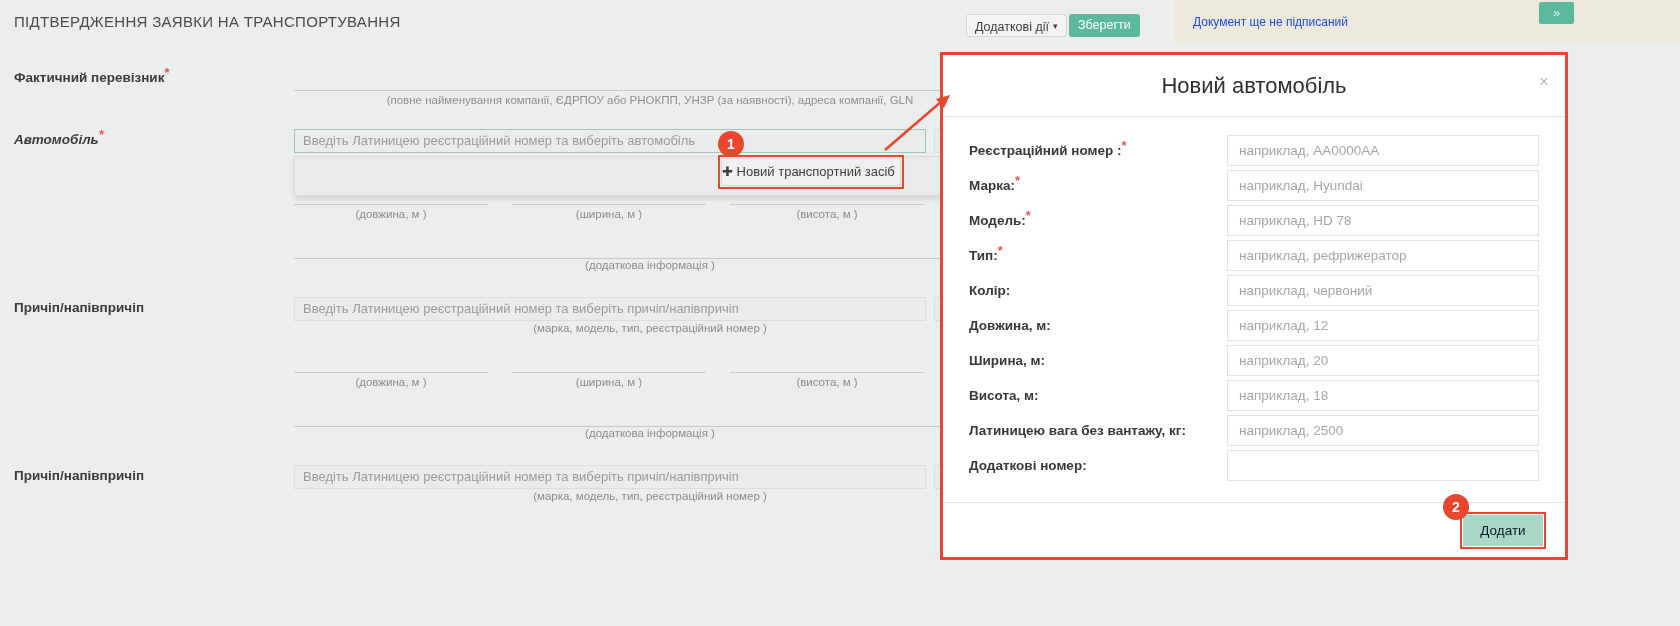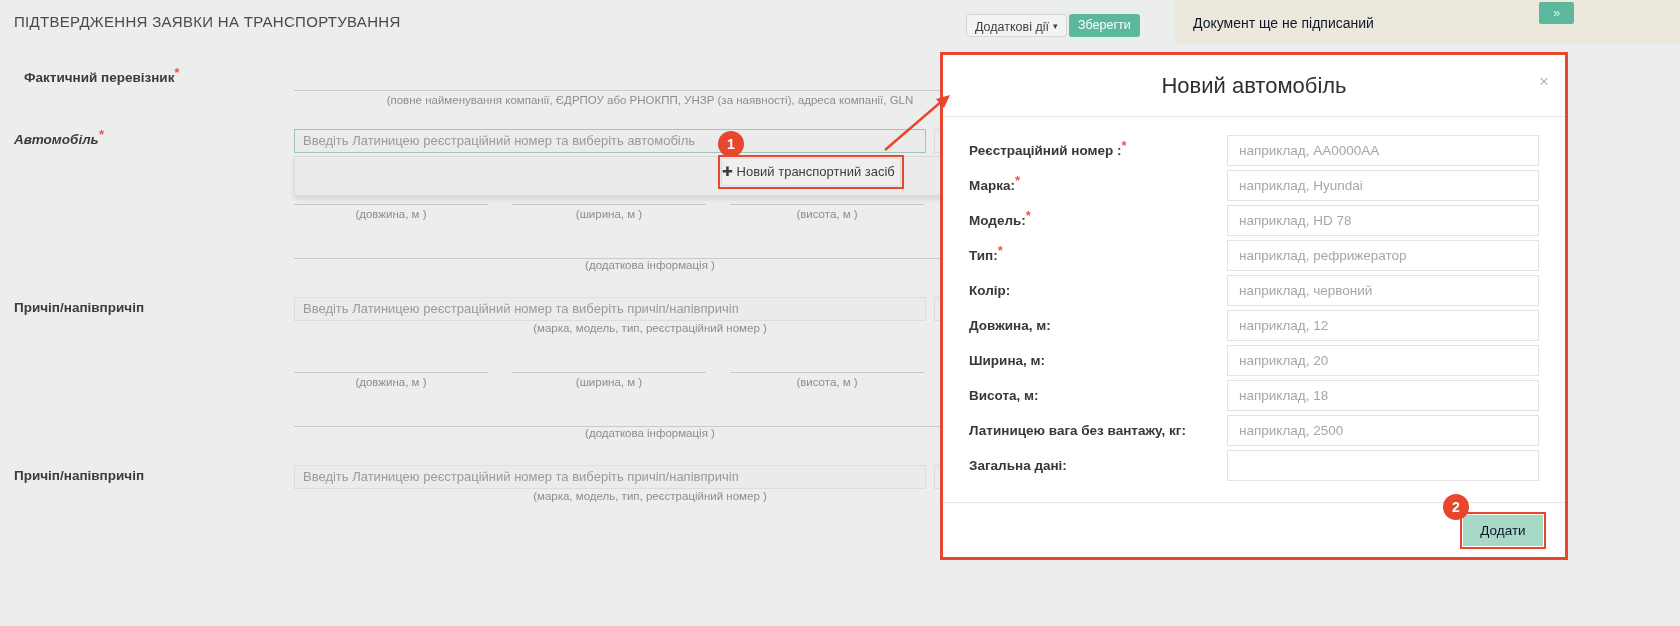--- a/index.html
+++ b/index.html
@@ -36,21 +36,21 @@
     background: #5cb89c; color: #ffffff; border: none; border-radius: 3px;
     font-size: 12.5px; line-height: 17px; white-space: nowrap; cursor: pointer;
     font-family: inherit;
   }
   .sign-notice {
     position: absolute; left: 1175px; top: 0; width: 505px; height: 44px;
     background: #ece8db;
   }
   .sign-notice span {
     position: absolute; left: 18px; top: 15px;
-    font-size: 14px; color: #0f172a; white-space: nowrap;
+    font-size: 12px; color: #1d4ed8; white-space: nowrap;
   }
   .collapse-btn {
     position: absolute; left: 1539px; top: 2px; width: 35px; height: 22px;
     background: #5cb89c; color: #e6f2ee; border: none; border-radius: 2px;
     font-size: 13px; line-height: 22px; text-align: center; cursor: pointer;
     z-index: 7;
   }
 
   
   .form-area { position: absolute; left: 0; top: 46px; width: 1680px; height: 580px; }
@@ -160,21 +160,21 @@
 
     <div class="sign-notice">
       <span>Документ ще не підписаний</span>
     </div>
   </div>
 
   <div class="collapse-btn">»</div>
 
   <div class="form-area">
 
-    <div class="row-label" style="left:24px; top:24px;"><span>Фактичний перевізник</span><span class="req">*</span></div>
+    <div class="row-label" style="left:14px; top:24px;"><span>Фактичний перевізник</span><span class="req">*</span></div>
     <div class="underline-field" style="left:294px; top:44px; width:712px;"></div>
     <div class="hint" style="left:294px; top:48px; width:712px;">(повне найменування компанії, ЄДРПОУ або РНОКПП, УНЗР (за наявності), адреса компанії, GLN</div>
 
     <div class="row-label" style="left:14px; top:86px;font-style:italic;"><span>Автомобіль</span><span class="req">*</span></div>
 
     <div class="text-input focused" style="left:294px; top:83px; width:632px;">Введіть Латиницею реєстраційний номер та виберіть автомобіль</div>
     <div class="small-box" style="left:934px; top:83px; width:72px;">н</div>
 
     <div class="ac-dropdown"></div>
     <div class="new-vehicle-btn"><span>✚</span> <span>Новий транспортний засіб</span></div>
@@ -266,21 +266,21 @@
         <div class="f-label">Висота, м:</div>
         <input class="f-input" type="text" placeholder="наприклад, 18" style="">
       </div>
 
       <div class="f-row">
         <div class="f-label">Латиницею вага без вантажу, кг:</div>
         <input class="f-input" type="text" placeholder="наприклад, 2500" style="">
       </div>
 
       <div class="f-row">
-        <div class="f-label">Загальна дані:</div>
+        <div class="f-label">Додаткові номер:</div>
         <input class="f-input" type="text" placeholder="" style="">
       </div>
 
     </div>
 
     <div class="modal-footer">
       <button class="add-btn">Додати</button>
       <div class="add-outline"></div>
     </div>
   </div>

